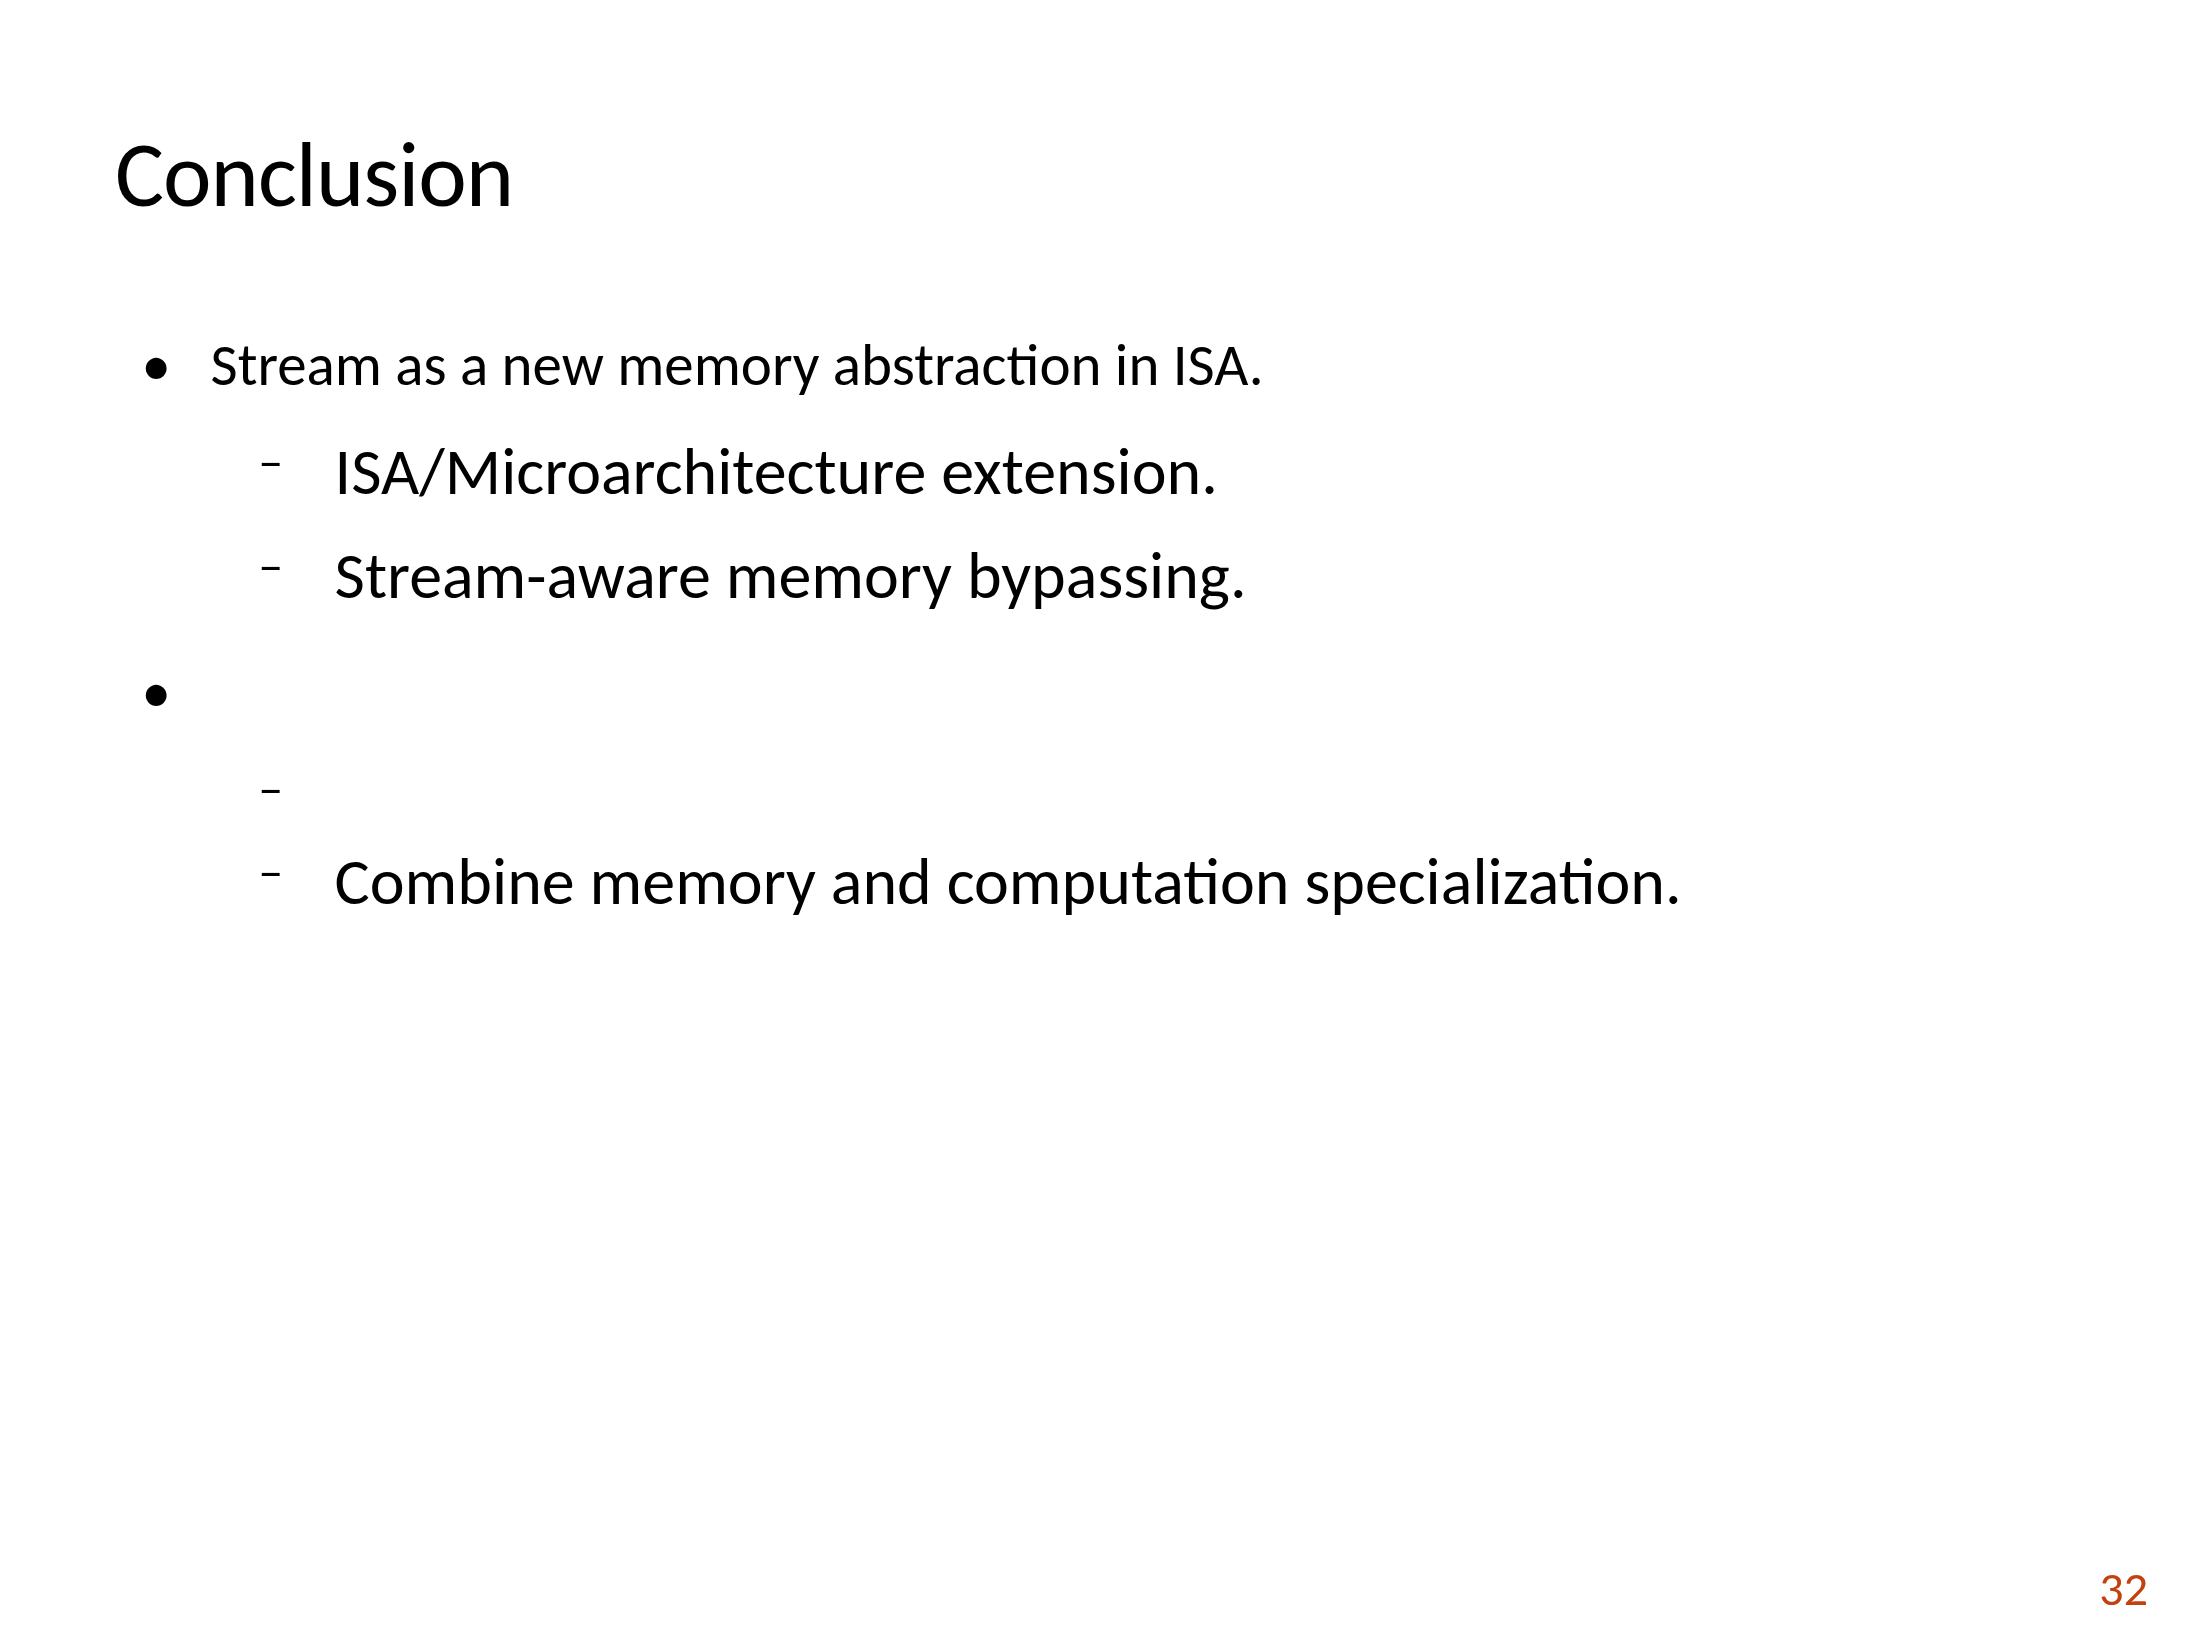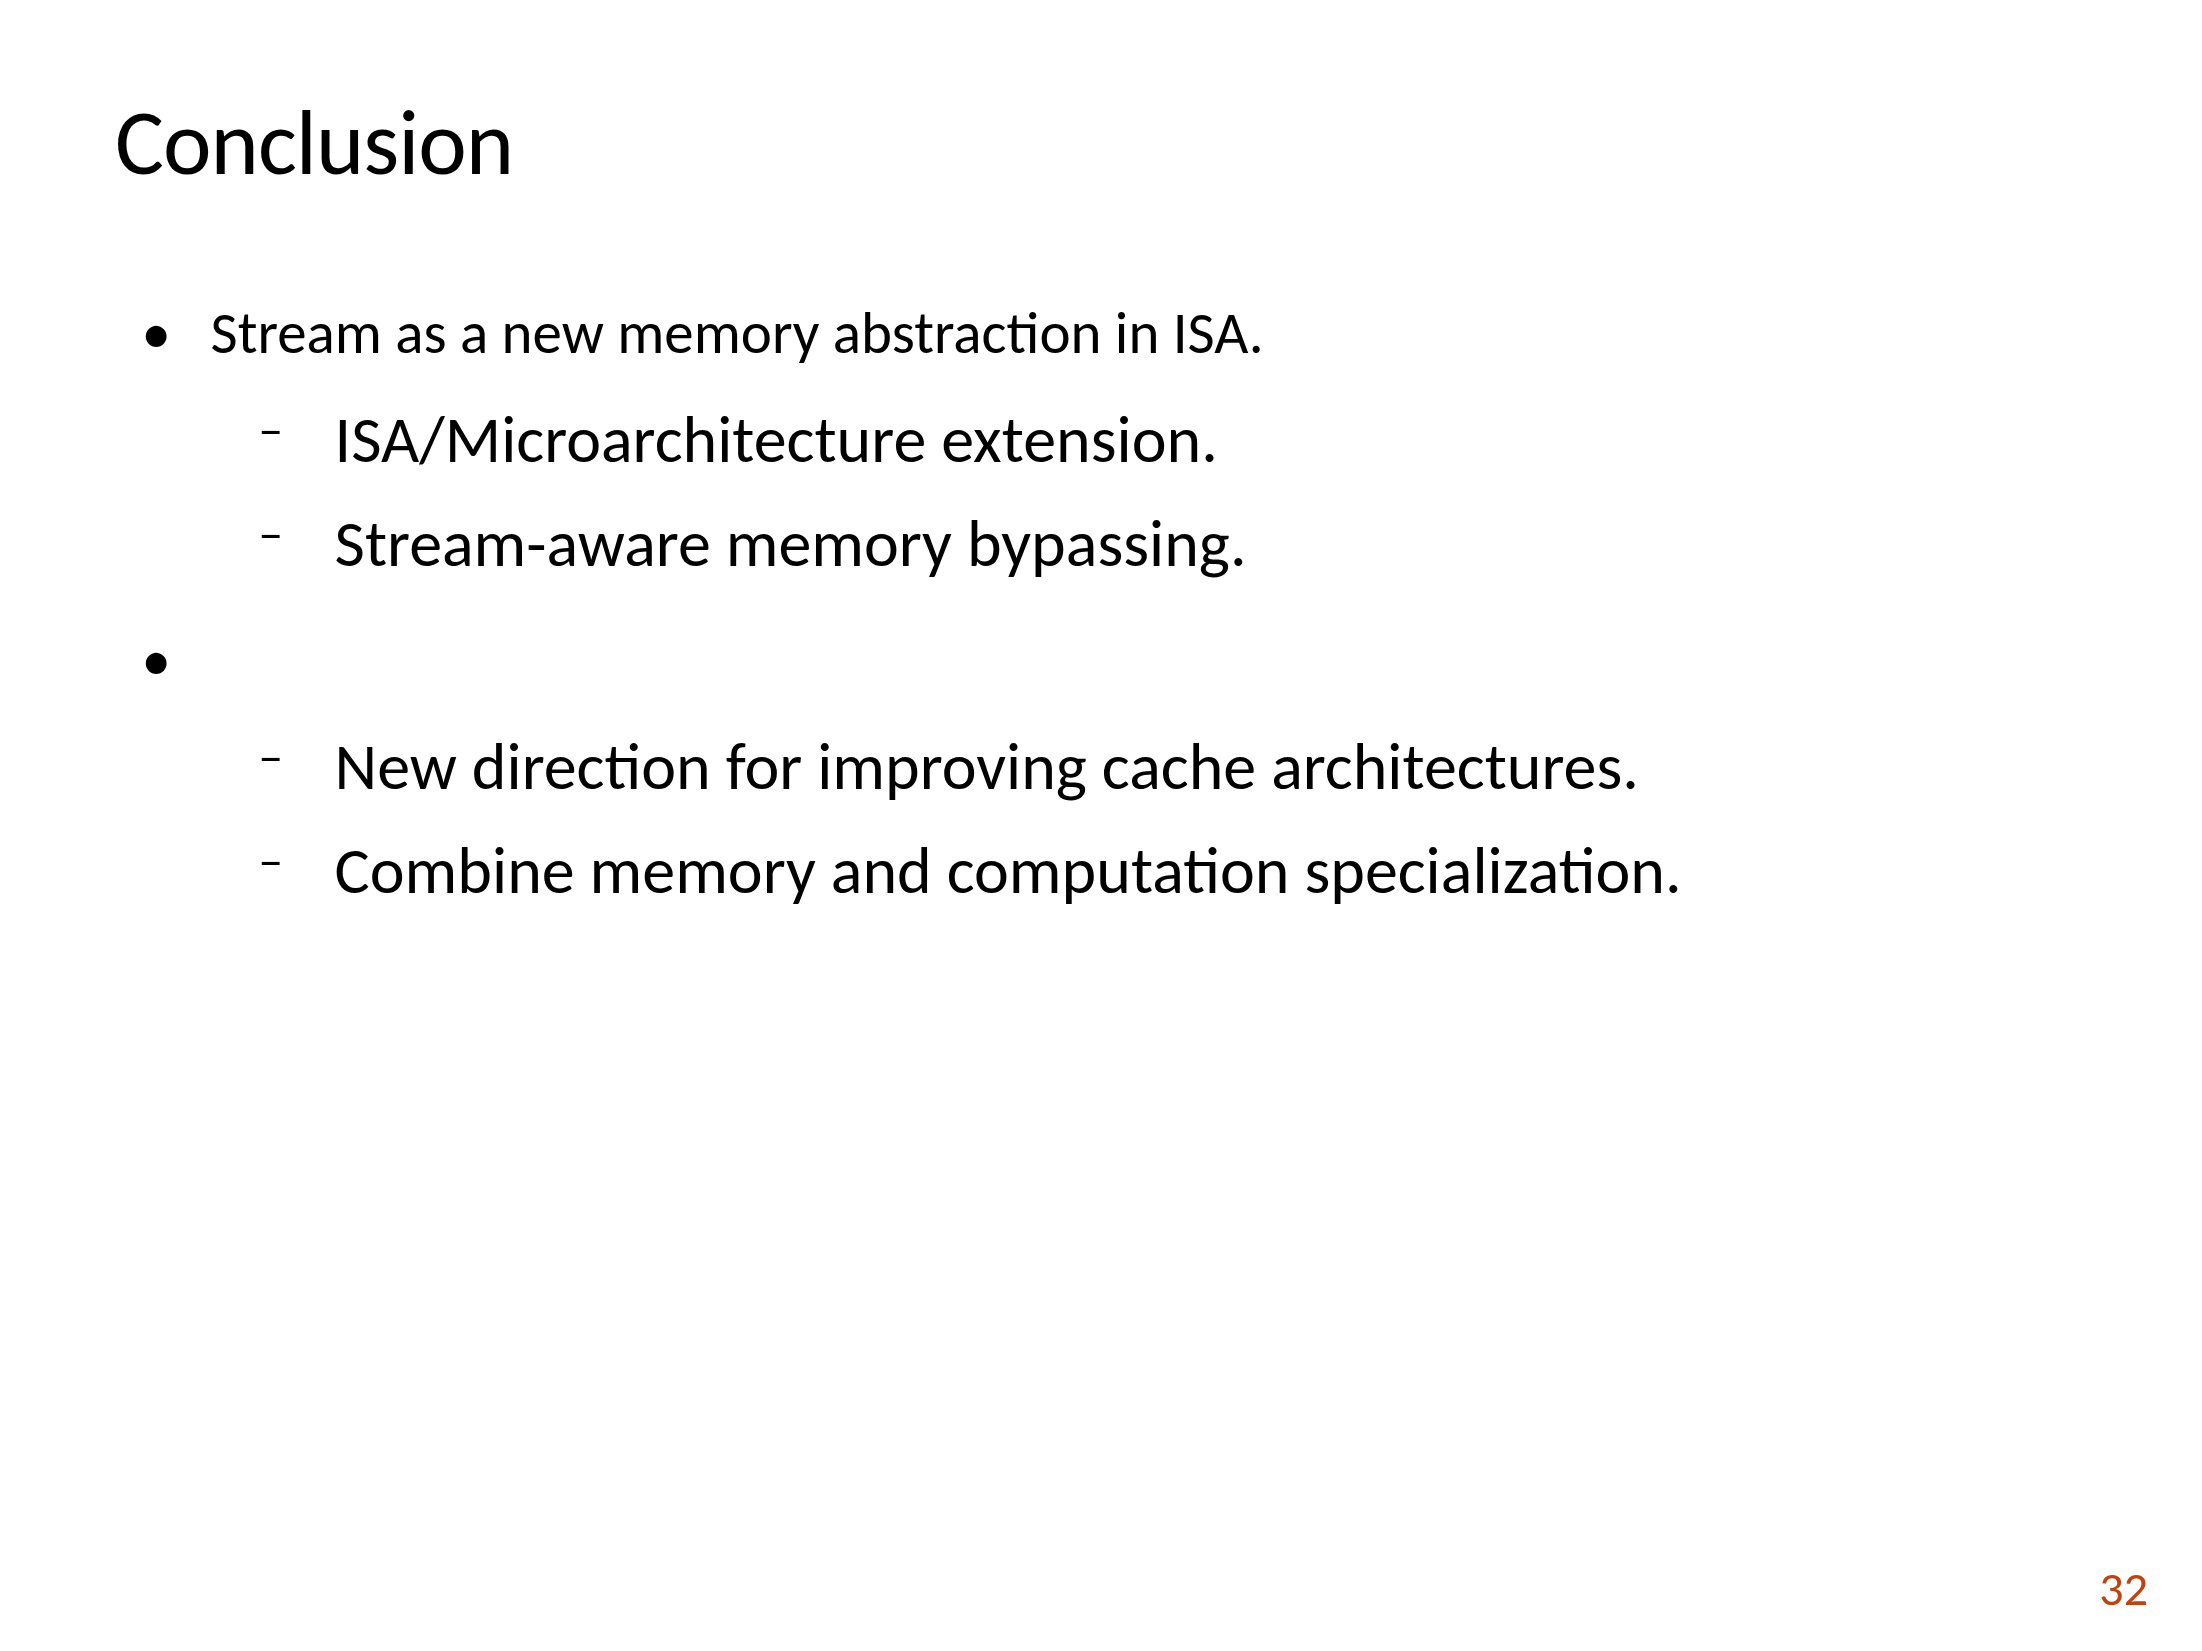--- a/index.html
+++ b/index.html
@@ -20,20 +20,21 @@
     height: 100%;
     padding: 86px 115px 57px 115px;
     position: relative;
   }
   .title {
     font-size: 92px;
     font-weight: 400;
     color: #000000;
     margin-bottom: 96px;
     letter-spacing: -1px;
+    margin-top: 32px;
   }
   .content {
     padding-left: 9.6px;
   }
   .bullet-l1 {
     display: flex;
     align-items: flex-start;
     margin-bottom: 23px;
   }
   .bullet-l1 .marker {
@@ -103,21 +104,20 @@
         <span class="text">Stream-aware memory bypassing.</span>
       </div>
     </div>
 
     <div class="group">
       <div class="bullet-l1">
         <span class="marker">•</span>
       </div>
       <div class="bullet-l2">
         <span class="marker">–</span>
-        <span class="text">New direction for improving cache architectures.</span>
       </div>
       <div class="bullet-l2">
         <span class="marker">–</span>
         <span class="text">Combine memory and computation specialization.</span>
       </div>
     </div>
 
   </div>
 
   <div class="page-number">32</div>

